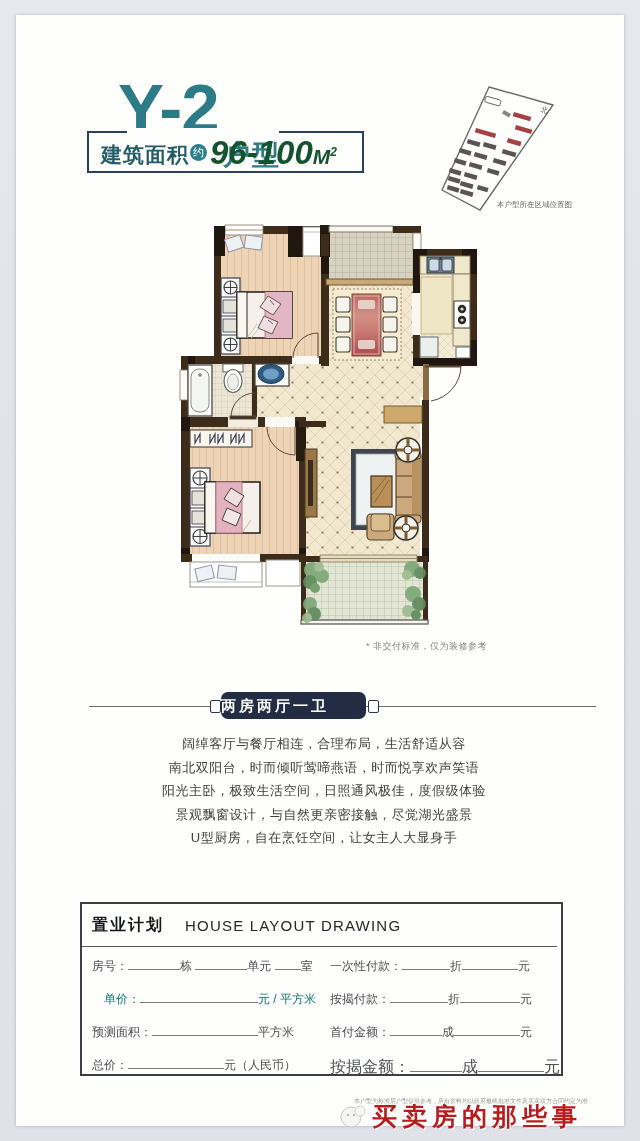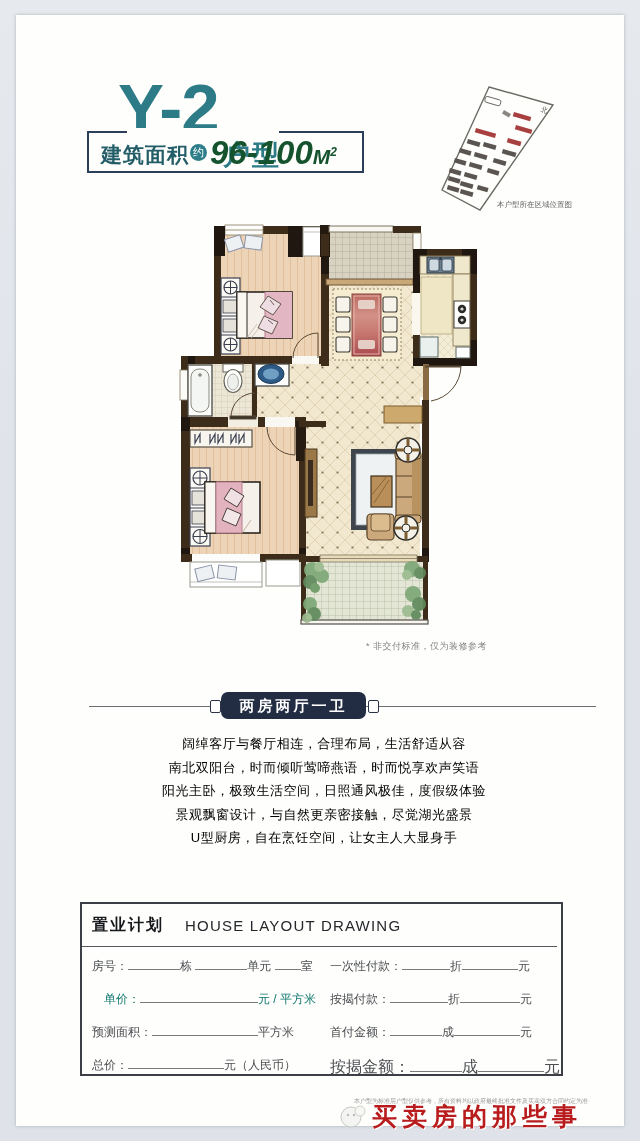--- a/index.html
+++ b/index.html
@@ -440,23 +440,23 @@
 </svg>
 
 <div class="abs" style="left:366px;top:640px;font-size:9px;color:#828282;letter-spacing:0.5px;">* 非交付标准，仅为装修参考</div>
 
 <div class="abs" style="left:89px;top:706px;width:507px;height:1px;background:#6a6f76;"></div>
 
 <div class="abs" style="left:210px;top:700px;width:9px;height:11px;background:#fff;border:1.5px solid #2a3247;border-radius:2px;"></div>
 
 <div class="abs" style="left:368px;top:700px;width:9px;height:11px;background:#fff;border:1.5px solid #2a3247;border-radius:2px;"></div>
 
-<div class="abs" style="left:221px;top:692px;width:145px;height:27px;border-radius:7px;background:#222d43;color:#fff;font-size:15px;font-weight:bold;letter-spacing:3px;text-align:center;line-height:27px;">两房两厅一卫</div>
-
-<div class="abs" style="left:74px;top:732px;width:500px;text-align:center;font-size:13px;color:#000000;line-height:23.5px;letter-spacing:0.5px;">
+<div class="abs" style="left:221px;top:692px;width:145px;height:27px;border-radius:7px;background:#222d43;color:#fff;font-size:15px;font-weight:bold;letter-spacing:3px;line-height:27px;">两房两厅一卫</div>
+
+<div class="abs" style="left:74px;top:732px;width:500px;text-align:center;font-size:13px;color:#404040;line-height:23.5px;letter-spacing:0.5px;">
 阔绰客厅与餐厅相连，合理布局，生活舒适从容<br>
 南北双阳台，时而倾听莺啼燕语，时而悦享欢声笑语<br>
 阳光主卧，极致生活空间，日照通风极佳，度假级体验<br>
 景观飘窗设计，与自然更亲密接触，尽觉湖光盛景<br>
 U型厨房，自在烹饪空间，让女主人大显身手
 </div>
 
 <div class="abs" style="left:80px;top:902px;width:479px;height:170px;border:2px solid #3c3f45;"></div>
 
 <div class="abs" style="left:92px;top:915px;font-size:16px;font-weight:bold;color:#16181c;letter-spacing:2px;">置业计划</div>

